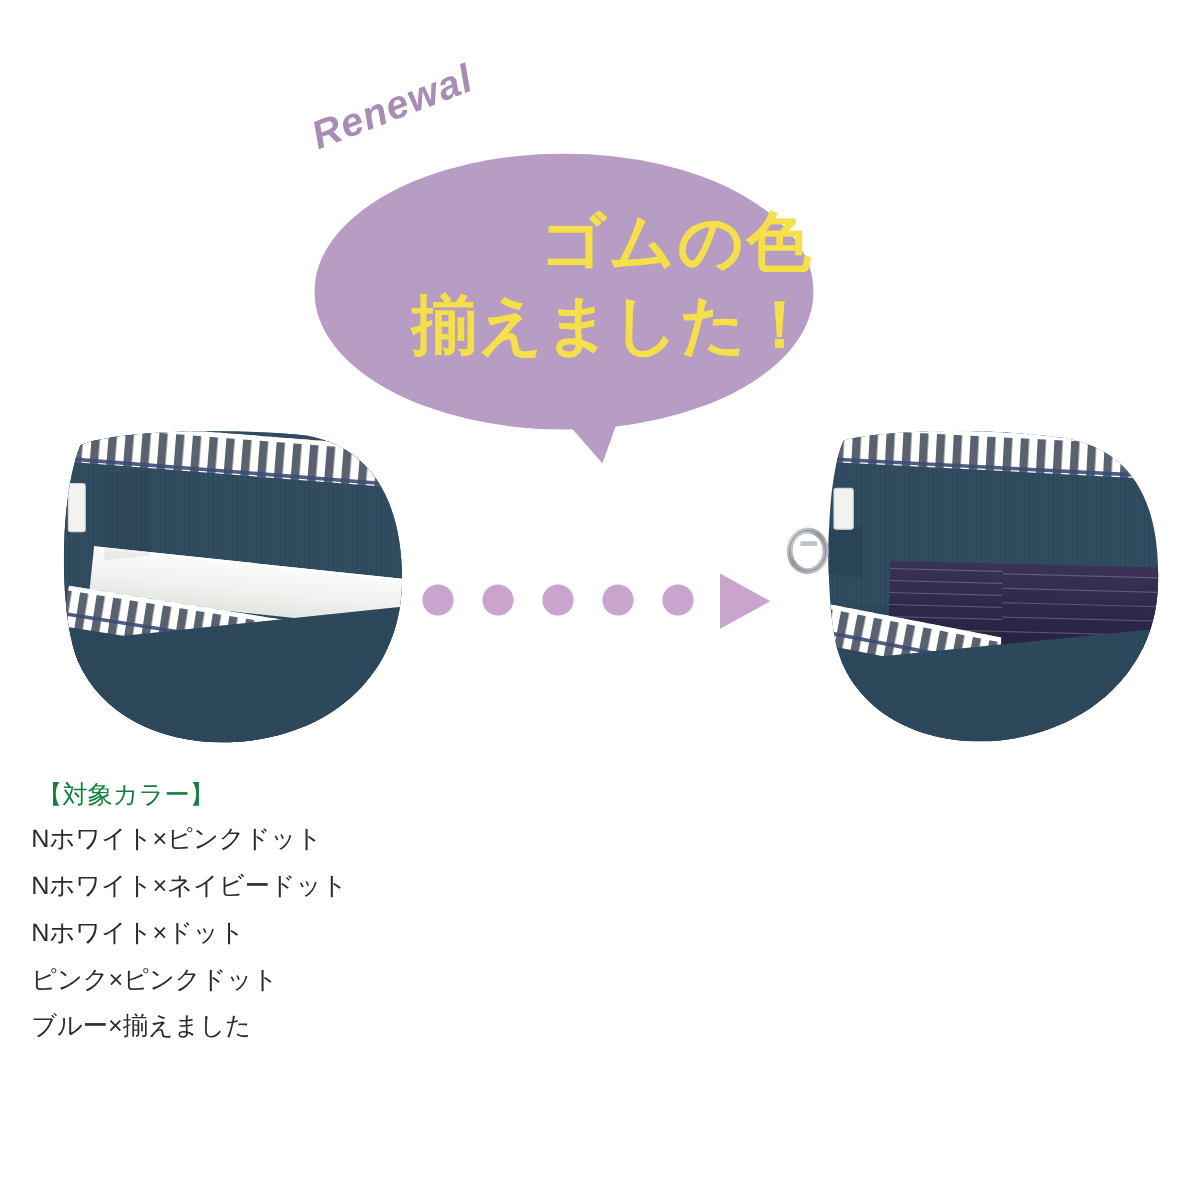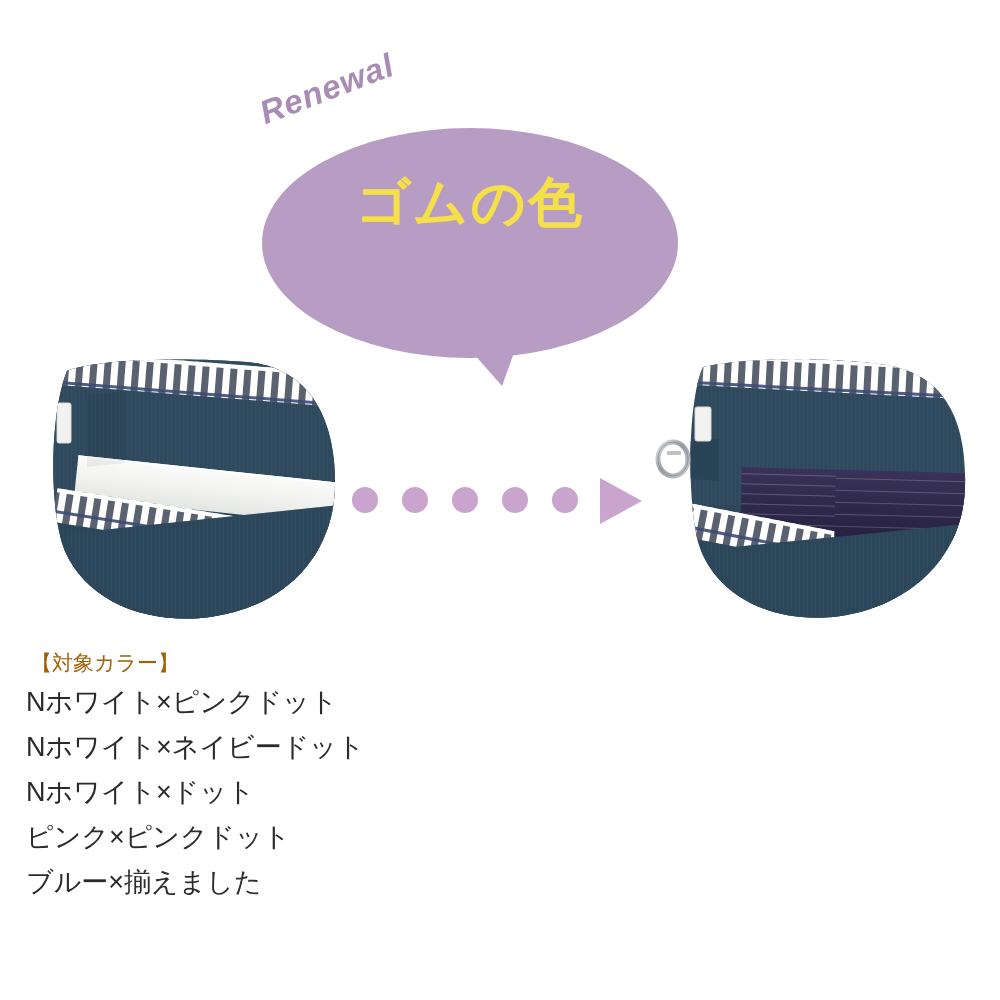--- a/index.html
+++ b/index.html
@@ -55,21 +55,21 @@
     top: 0;
     width: 416px;
     height: 262px;
     display: block;
   }
   .bubble-text {
     position: absolute;
     left: 0;
     top: 40px;
     width: 416px;
-    text-align: center;
+    text-align: right;
     color: #f5e04a;
     font-size: 54px;
     font-weight: 700;
     line-height: 1.28;
     letter-spacing: 2px;
     z-index: 5;
     text-shadow: 0 0 1px rgba(245,224,74,.5);
   }
   .bubble-text .line {
     display: block;
@@ -121,52 +121,53 @@
   
   .colorlist {
     position: absolute;
     left: 26px;
     top: 652px;
     width: 520px;
     z-index: 2;
   }
   .colorlist .heading {
     font-size: 21px;
-    color: #a16207;
+    color: #15803d;
     line-height: 1.0;
     margin: 0 0 16px 5px;
     font-weight: 400;
   }
   .colorlist ul {
     list-style: none;
     margin: 0;
     padding: 0;
   }
   .colorlist li {
-    font-size: 27px;
+    font-size: 21px;
     color: #2b2b2b;
     line-height: 1.0;
     margin-bottom: 18px;
     white-space: nowrap;
   }
 </style>
 </head>
 <body>
 
 <div class="stage">
 
   <div class="renewal-label">Renewal</div>
 
   <div class="bubble-wrap">
     <svg class="bubble-svg" viewBox="0 0 416 262" xmlns="http://www.w3.org/2000/svg">
       <ellipse cx="208" cy="115" rx="208" ry="115" fill="#b79cc4"></ellipse>
       <path d="M 196 208 L 262 197 L 240 258 Z" fill="#b79cc4"></path>
     </svg>
     <div class="bubble-text">
       <span class="line l1">ゴムの色</span>
+      <span class="line l2">揃えました！</span>
     </div>
   </div>
 
   <div class="photo" style="left:35px; top:355px; width:305px; height:270px;">
     <div class="photo-inner">
       <svg width="305" height="270" viewBox="0 0 305 270" xmlns="http://www.w3.org/2000/svg">
         <defs>
           <clipPath id="clipBefore">
             <path d="M 32 16
                      C 60 4, 150 2, 212 7

